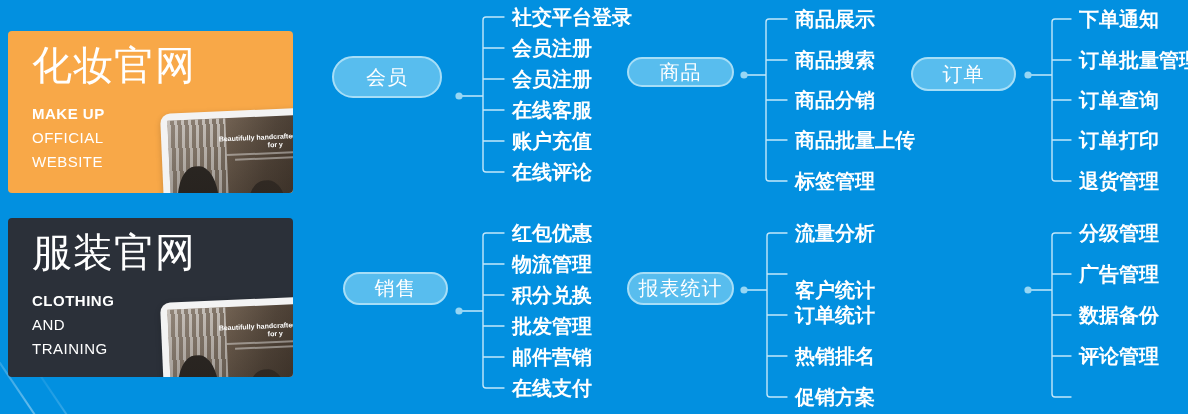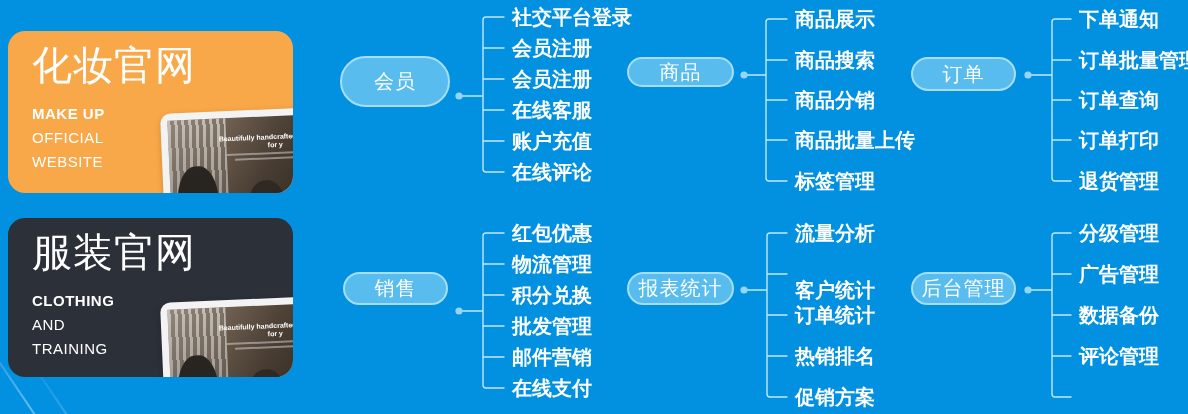--- a/index.html
+++ b/index.html
@@ -9,21 +9,21 @@
     font-family:"Liberation Sans","DejaVu Sans",sans-serif;
   }
   
   .streak{position:absolute;width:2px;
     background:linear-gradient(180deg,rgba(255,255,255,0) 0%,rgba(255,255,255,.38) 45%,rgba(255,255,255,0) 100%);
     transform:rotate(-34deg);}
   .s1{left:34px;top:310px;height:210px;}
   .s2{left:76px;top:340px;height:180px;opacity:.6;}
 
   
-  .card{position:absolute;left:8px;width:285px;border-radius:17px;overflow:hidden;color:#fff;}
+  .card{position:absolute;left:8px;width:285px;border-radius:4px;overflow:hidden;color:#fff;}
   .card.orange{top:31px;height:162px;background:#f8a848;}
   .card.dark{top:218px;height:159px;background:#2b3039;}
   .card-title{margin:10px 0 0 24px;font-size:40px;font-weight:500;letter-spacing:1px;line-height:1.2;}
   .card-sub{margin:13px 0 0 24px;font-size:15px;line-height:24px;letter-spacing:.5px;}
   .sub-line.bold{font-weight:700;}
 
   
   .shot{position:absolute;left:152px;top:83px;width:178px;height:118px;background:#f3f3f3;
     border-radius:10px 0 0 0;padding:7px 0 0 7px;transform:rotate(-2.5deg);transform-origin:top left;
     box-shadow:0 2px 6px rgba(0,0,0,.18);box-sizing:border-box;}
@@ -128,26 +128,25 @@
         <div class="shot-copy">
           <div class="shot-headline">Beautifully handcrafted templates for y</div>
           <div class="shot-line l1"></div>
           <div class="shot-line l2"></div>
         </div>
 
       </div>
     </div>
   </div>
 
-  <div class="pill" style="left:340px;top:56px;width:110px;height:51px">会员</div>
+  <div class="pill" style="left:332px;top:56px;width:110px;height:42px">会员</div>
   <div class="pill" style="left:627px;top:57px;width:107px;height:30px">商品</div>
   <div class="pill" style="left:911px;top:57px;width:105px;height:34px">订单</div>
   <div class="pill" style="left:343px;top:272px;width:105px;height:33px">销售</div>
   <div class="pill" style="left:627px;top:272px;width:107px;height:33px">报表统计</div>
-  <div class="pill" style="left:911px;top:272px;width:105px;height:33px">后台管理</div>
 
   <div class="leaf c1" style="top:17px">社交平台登录</div>
   <div class="leaf c1" style="top:48px">会员注册</div>
   <div class="leaf c1" style="top:79px">会员注册</div>
   <div class="leaf c1" style="top:110px">在线客服</div>
   <div class="leaf c1" style="top:141px">账户充值</div>
   <div class="leaf c1" style="top:172px">在线评论</div>
 
   <div class="leaf c2" style="top:19px">商品展示</div>
   <div class="leaf c2" style="top:60px">商品搜索</div>

